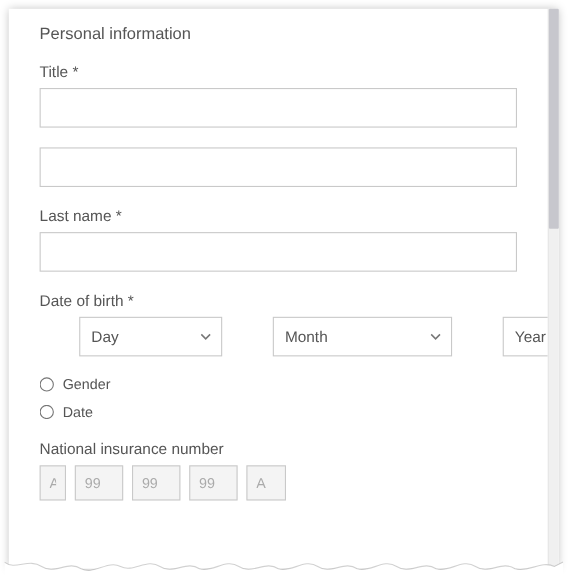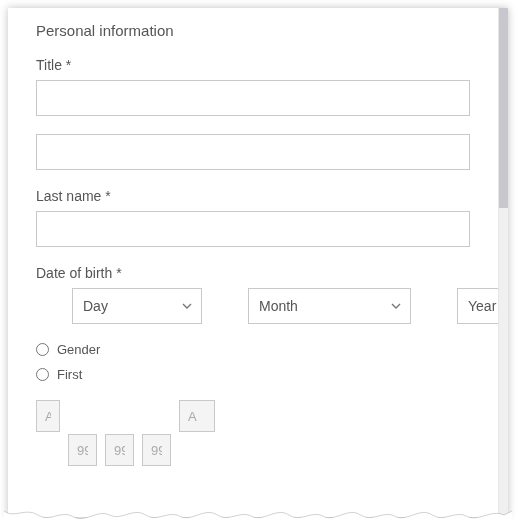--- a/index.html
+++ b/index.html
@@ -108,21 +108,21 @@
   .nin-input {
     height: 32px;
     border: 1px solid #c9c9c9;
     background: #f4f4f4;
     padding: 0 8px;
     font-size: 13px;
     color: #888;
     text-align: left;
   }
   .nin-input.w2a { width: 24px; }
-  .nin-input.w2n { width: 29px; margin-top: 34px; }
+  .nin-input.w2n { width: 44px; }
   .nin-input.w1a { width: 36px; }
   .nin-input::placeholder { color: #aaa; }
   .torn-edge {
     position: absolute;
     left: 4px; right: 10px; bottom: -2px;
     height: 22px;
     pointer-events: none;
   }
   .torn-edge svg { width: 100%; height: 100%; display: block; }
 </style>
@@ -179,26 +179,27 @@
     </div>
 
     <div class="field">
       <div class="radio-group">
         <div class="radio-row">
           <input type="radio" name="gender" class="radio" style="">
           <span class="radio-label">Gender</span>
         </div>
         <div class="radio-row">
           <input type="radio" name="gender" class="radio" style="">
-          <span class="radio-label">First</span>
+          <span class="radio-label">Date</span>
         </div>
       </div>
     </div>
 
     <div class="field" style="margin-bottom:8px;">
+      <span class="label">National insurance number</span>
       <div class="nin-row">
         <input class="nin-input w2a" placeholder="AA" style="">
         <input class="nin-input w2n" placeholder="99" style="">
         <input class="nin-input w2n" placeholder="99" style="">
         <input class="nin-input w2n" placeholder="99" style="">
         <input class="nin-input w1a" placeholder="A" style="">
       </div>
     </div>
 
   </div>

